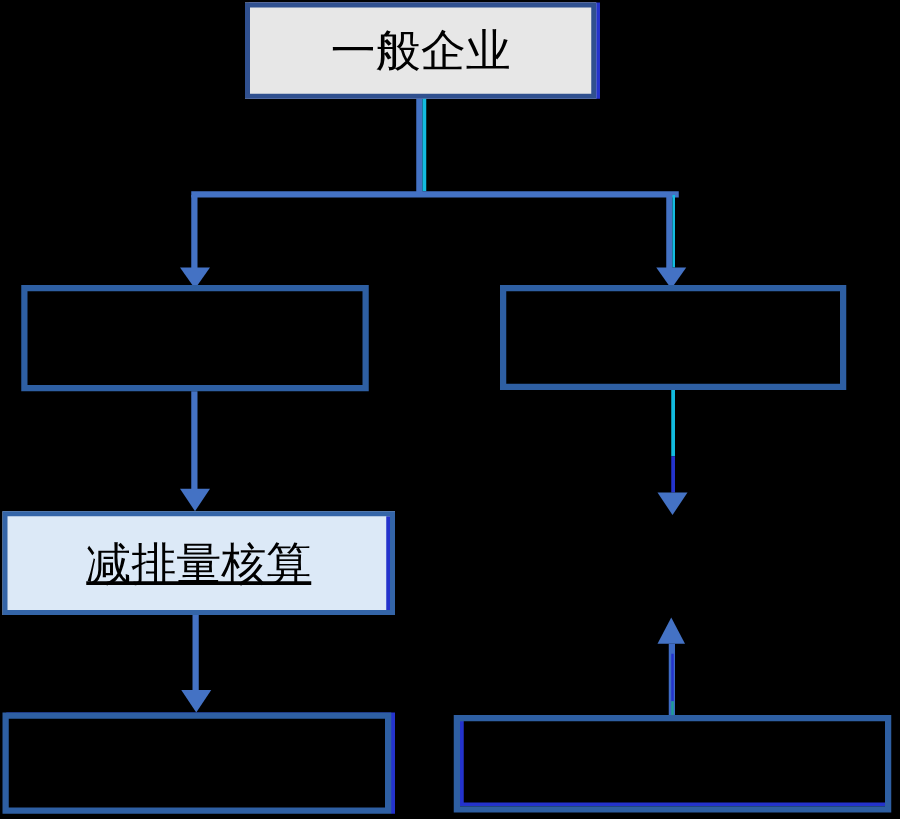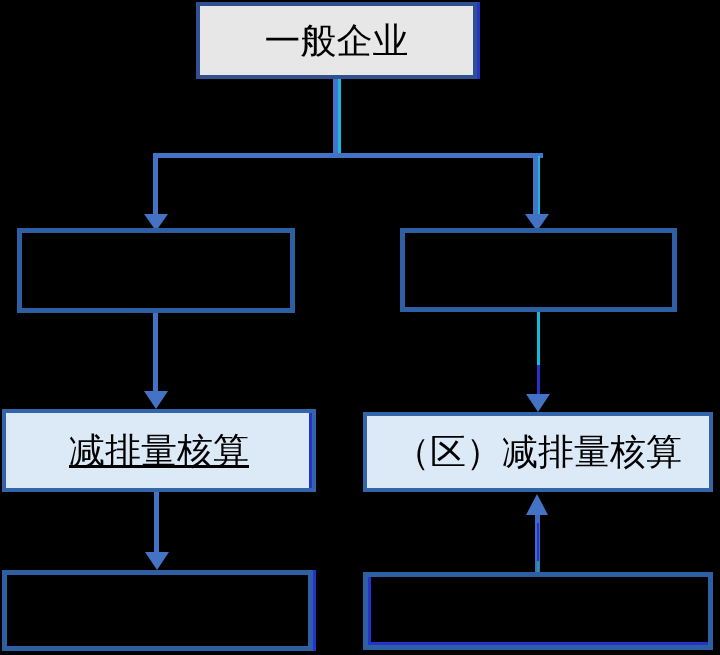--- a/index.html
+++ b/index.html
@@ -106,23 +106,20 @@
 
   <div class="seg" id="mid-left-line"></div>
   <div class="ah" id="head-mid-left"></div>
   <div class="seg" id="mid-right-cyan"></div>
   <div class="seg" id="mid-right-royal"></div>
   <div class="ah" id="head-mid-right"></div>
 
   <div class="box" id="accounting-left-box">
     <span>减排量核算</span>
   </div>
-  <div class="box" id="accounting-right-box">
-    <span>（区）减排量核算</span>
-  </div>
 
   <div class="seg" id="low-left-line"></div>
   <div class="ah" id="head-low-left"></div>
 
   <div class="ah" id="up-head"></div>
   <div class="seg" id="up-shaft"></div>
   <div class="seg" id="up-core"></div>
   <div class="seg" id="up-teal"></div>
 
   <div class="box" id="result-left-box">

